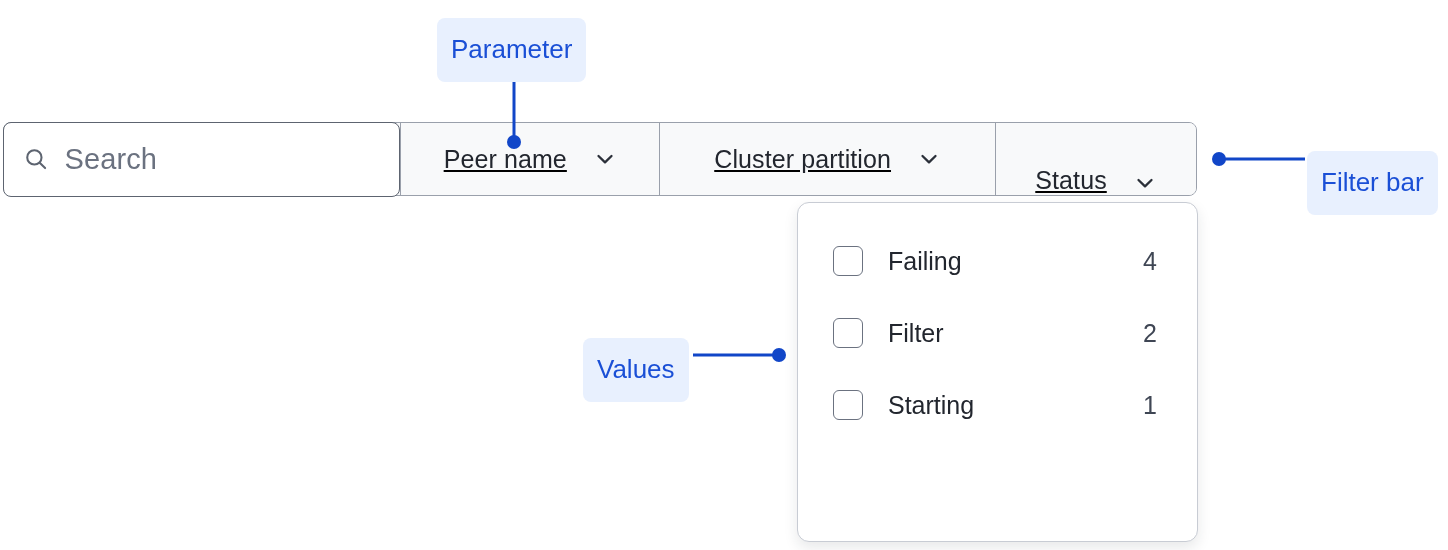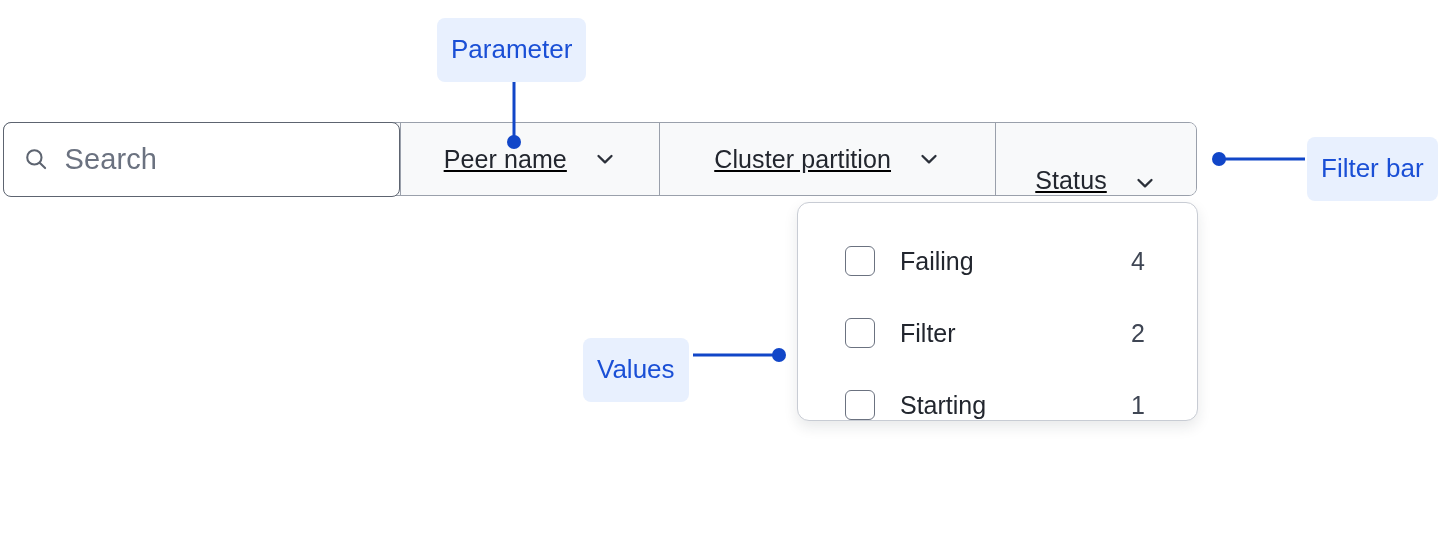--- a/index.html
+++ b/index.html
@@ -90,27 +90,27 @@
   #filter-peer-name   { width: 259px; }
   #filter-cluster     { width: 336px; }
   #filter-status      { width: 201px; }
 
   
   #values-panel {
     position: absolute;
     left: 797px;
     top: 202px;
     width: 401px;
-    height: 219px;
+    height: 340px;
     box-sizing: border-box;
     background: #ffffff;
     border: 1.5px solid #c8ccd4;
     border-radius: 12px;
     box-shadow: 0 6px 14px rgba(30, 35, 45, 0.10);
-    padding: 22px 12px;
+    padding: 22px 0;
   }
   .value-row {
     height: 72px;
     display: flex;
     align-items: center;
     padding: 0 40px 0 35px;
     box-sizing: border-box;
   }
   .value-checkbox {
     width: 30px;
@@ -139,21 +139,21 @@
     position: absolute;
     background: #e8f0fe;
     color: #1a4fd6;
     font-size: 26px;
     border-radius: 8px;
     padding: 16px 14px;
     white-space: nowrap;
     line-height: 1.22;
   }
   #anno-parameter { left: 437px; top: 18px; }
-  #anno-filter-bar { left: 1307px; top: 137px; }
+  #anno-filter-bar { left: 1307px; top: 151px; }
   #anno-values     { left: 583px; top: 338px; }
 
   .anno-svg {
     position: absolute;
     overflow: visible;
     pointer-events: none;
   }
 </style>
 </head>
 <body>

